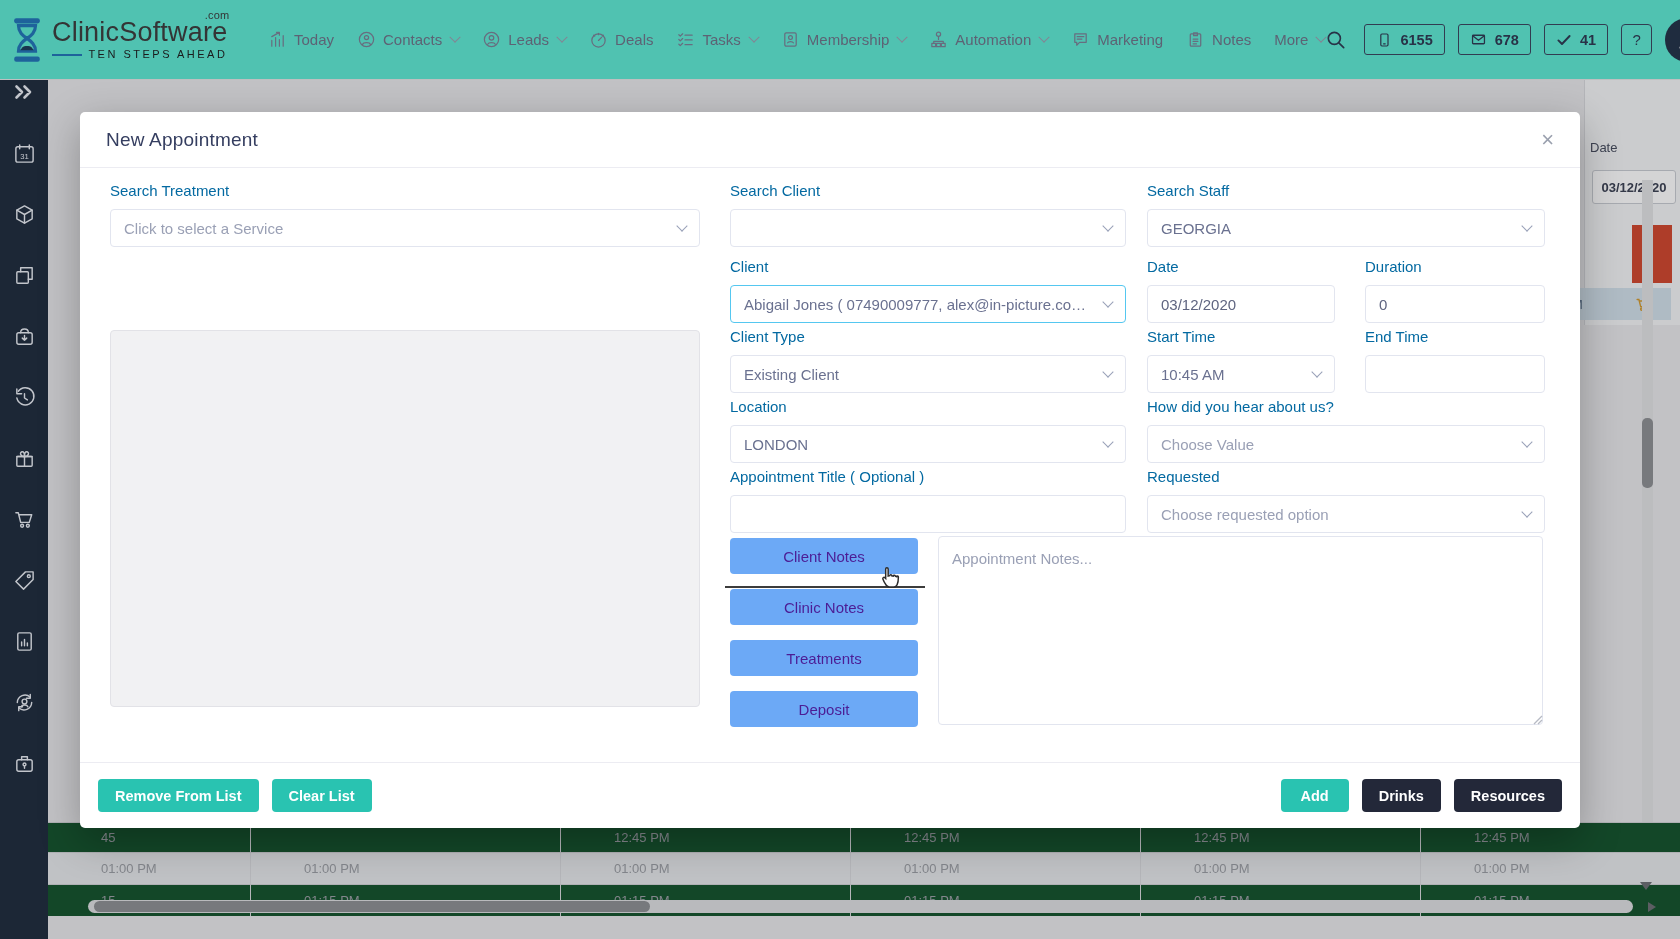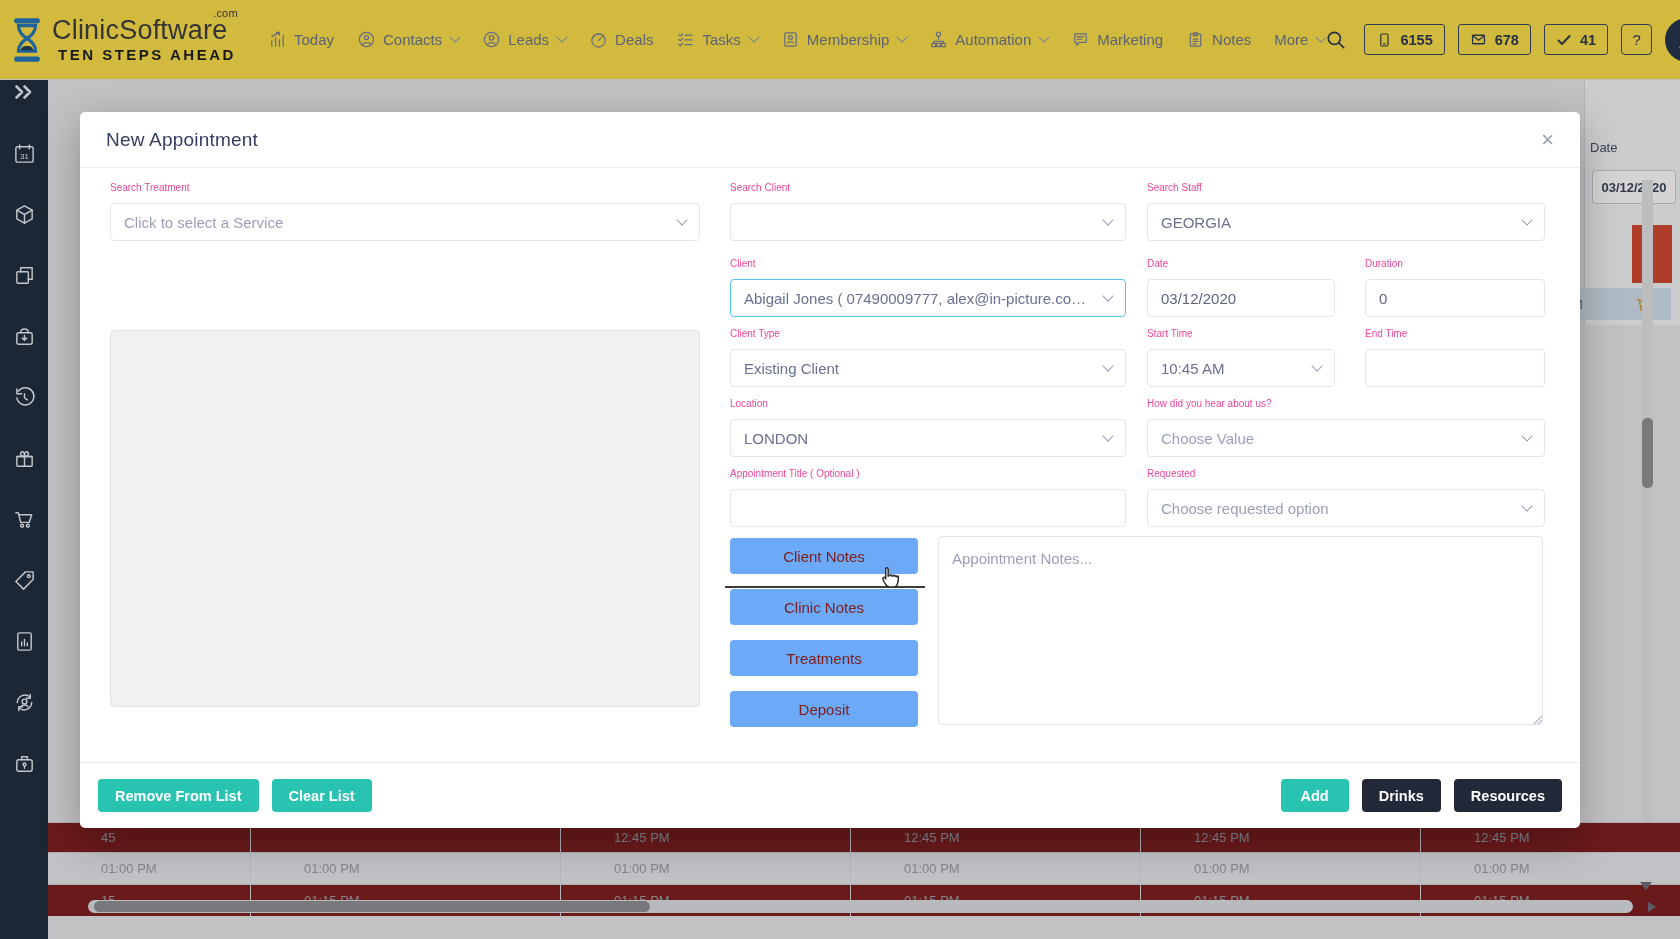--- a/index.html
+++ b/index.html
@@ -1,28 +1,28 @@
 <!DOCTYPE html>
 <html><head>
 <meta charset="utf-8">
 <style>
   * { margin:0; padding:0; box-sizing:border-box; }
   html,body { width:1680px; height:939px; overflow:hidden; background:#e9eaec;
     font-family:"Liberation Sans", sans-serif; }
 
   
-  .navbar { position:absolute; top:0; left:0; width:1680px; height:80px; background:#fde047;
+  .navbar { position:absolute; top:0; left:0; width:1680px; height:80px; background:#5eead4;
     border-bottom:1px solid #e6e6e6; display:flex; align-items:center; z-index:1; }
   .logo { display:flex; align-items:center; gap:8px; padding-left:10px; width:250px; flex:none; }
   .brand-text { line-height:1; }
   .brand-row { position:relative; font-size:27px; color:#3c3c3c; letter-spacing:.2px; }
   .brand-tld { position:absolute; top:-9px; right:-2px; font-size:11px; color:#3c3c3c; }
   .brand-tag { display:flex; align-items:center; gap:6px; margin-top:3px; }
   .tag-rule { flex:1; height:2px; background:#2276b9; }
-  .brand-tag span { font-size:15px; font-weight:bold; letter-spacing:2.5px; color:#1d1d1d; }
+  .brand-tag span { font-size:11px; font-weight:normal; letter-spacing:2.5px; color:#1d1d1d; }
   .nav-items { display:flex; align-items:center; gap:23px; margin-left:18px; }
   .nav-item { display:flex; align-items:center; gap:7px; font-size:15px; color:#6e7589; cursor:pointer; }
   .nico { flex:none; stroke:#7b8296; fill:none; stroke-width:1.3; stroke-linecap:round; stroke-linejoin:round; }
   .caret { width:8px; height:8px; border-right:1.5px solid #9aa0b0; border-bottom:1.5px solid #9aa0b0;
     transform:rotate(45deg) translate(-2px,-2px); margin-left:2px; }
   .nav-right { margin-left:auto; display:flex; align-items:center; gap:13px; padding-right:28px; }
   .badge-btn { display:flex; align-items:center; gap:8px; height:31px; padding:0 11px;
     border:1px solid #3a465f; border-radius:3px; color:#2e3a52; font-size:14.5px; font-weight:bold; }
   .bico { stroke:#2e3a52; fill:none; stroke-width:1.5; stroke-linecap:round; stroke-linejoin:round; }
   .help-btn { width:31px; height:31px; border:1px solid #3a465f; border-radius:4px; display:flex;
@@ -42,53 +42,53 @@
   .bg-date-input { position:absolute; left:1544px; top:90px; width:84px; height:34px; background:#fff;
     border:1px solid #c9ccd2; border-radius:3px; font-size:13px; font-weight:bold; color:#3c4254;
     text-align:center; font-family:"Liberation Sans",sans-serif; }
   .bg-event-red { position:absolute; left:1584px; top:145px; width:40px; height:58px; background:#d1472e; }
   .bg-band { position:absolute; left:1517px; top:208px; width:106px; height:32px; background:#d2e1eb;
     display:flex; align-items:center; font-size:13px; color:#5b708a; padding-left:7px; gap:52px; }
   .cal-row { position:absolute; left:0; width:1632px; display:flex; border-top:1px solid #d2d4d7; }
   .cal-cell { border-left:1px solid #d9dbde; padding-left:53px; display:flex; align-items:center;
     font-size:13px; color:#9da0a6; }
   .cw-g{width:202px; border-left:none;} .cw-1{width:310px;} .cw-2{width:290px;} .cw-3{width:290px;} .cw-4{width:280px;} .cw-5{width:260px;}
-  .r-light{ background:#7f1d1d; } .r-dark{ background:#e7e9ec; }
+  .r-light{ background:#14532d; } .r-dark{ background:#e7e9ec; }
   .hscroll-track { position:absolute; left:40px; top:820px; width:1545px; height:13px; background:#dfe0e2; border-radius:7px; }
   .hscroll-thumb { position:absolute; left:6px; top:1px; width:556px; height:11px; background:#8e9094; border-radius:6px; }
   .vscroll-track { position:absolute; left:1594px; top:100px; width:11px; height:700px; background:#e2e3e5; }
   .vscroll-thumb { position:absolute; left:0; top:238px; width:11px; height:70px; background:#8e9094; border-radius:5px; }
   .scroll-down-btn { position:absolute; left:1592px; top:802px; width:0; height:0;
     border-left:6px solid transparent; border-right:6px solid transparent; border-top:8px solid #6d7075; }
   .scroll-right-btn { position:absolute; left:1600px; top:822px; width:0; height:0;
     border-top:5px solid transparent; border-bottom:5px solid transparent; border-left:8px solid #6d7075; }
 
   
   .overlay { position:absolute; inset:0; background:rgba(14,17,23,.18); z-index:5; }
   .modal { position:absolute; left:80px; top:112px; width:1500px; height:716px; background:#fff;
     border-radius:5px; box-shadow:0 12px 40px rgba(0,0,0,.28); z-index:10; }
   .modal-header { height:56px; border-bottom:1px solid #ececf2; display:flex; align-items:center; padding:0 26px; }
   .modal-title { font-size:19px; font-weight:500; color:#353e60; letter-spacing:.2px; }
   .modal-close { margin-left:auto; font-size:22px; color:#9aa0ae; cursor:pointer; line-height:1; }
   .modal-body { position:relative; height:594px; }
   .field { position:absolute; }
-  .lbl { display:block; font-size:10px; color:#ec4899; margin-bottom:10px; }
+  .lbl { display:block; font-size:15px; color:#0369a1; margin-bottom:10px; }
   .ctl { height:38px; border:1px solid #e2e5ef; border-radius:4px; background:#fff; display:flex;
     align-items:center; padding:0 13px; font-size:15px; color:#6a7190; cursor:pointer; }
   .ctl .val { flex:1; white-space:nowrap; overflow:hidden; text-overflow:ellipsis; }
   .ctl.ph .val { color:#9aa0b5; }
   .ctl.hl { border:1.5px solid #55c7f0; }
   .sel-caret { flex:none; width:8px; height:8px; border-right:1.6px solid #98a0b8; border-bottom:1.6px solid #98a0b8;
     transform:rotate(45deg); margin-top:-4px; margin-left:10px; }
   .inp { width:100%; height:38px; border:1px solid #e2e5ef; border-radius:4px; padding:0 13px;
     font-size:15px; color:#5f6580; font-family:"Liberation Sans",sans-serif; }
   .list-panel { position:absolute; left:30px; top:162px; width:590px; height:377px; background:#f1f1f3;
     border:1px solid #e2e2e7; border-radius:4px; }
   .bbtn { position:absolute; left:650px; width:188px; height:36px; background:#6ca9f6; border:none;
-    border-radius:4px; color:#7f1d1d; font-size:15px; cursor:pointer; font-family:"Liberation Sans",sans-serif; }
+    border-radius:4px; color:#4c1d95; font-size:15px; cursor:pointer; font-family:"Liberation Sans",sans-serif; }
   .btn-divider { position:absolute; left:645px; top:418px; width:200px; height:2px; background:#3c3c3c; }
   .notes-area { position:absolute; left:858px; top:368px; width:605px; height:189px; border:1px solid #e2e5ef;
     border-radius:4px; padding:13px; font-size:15px; color:#0c4a6e; resize:none;
     font-family:"Liberation Sans",sans-serif; }
   .notes-area::placeholder { color:#9aa0b5; }
   .resize-grip { position:absolute; left:1452px; top:546px; }
   .hand-cursor { position:absolute; left:795px; top:396px; z-index:12; }
   .modal-footer { height:66px; border-top:1px solid #ececf2; display:flex; align-items:center; padding:0 18px; gap:13px; }
   .tbtn { height:33px; padding:0 17px; background:#29c3b1; border:none; border-radius:4px; color:#fff;
     font-size:14.5px; font-weight:bold; cursor:pointer; font-family:"Liberation Sans",sans-serif; }

